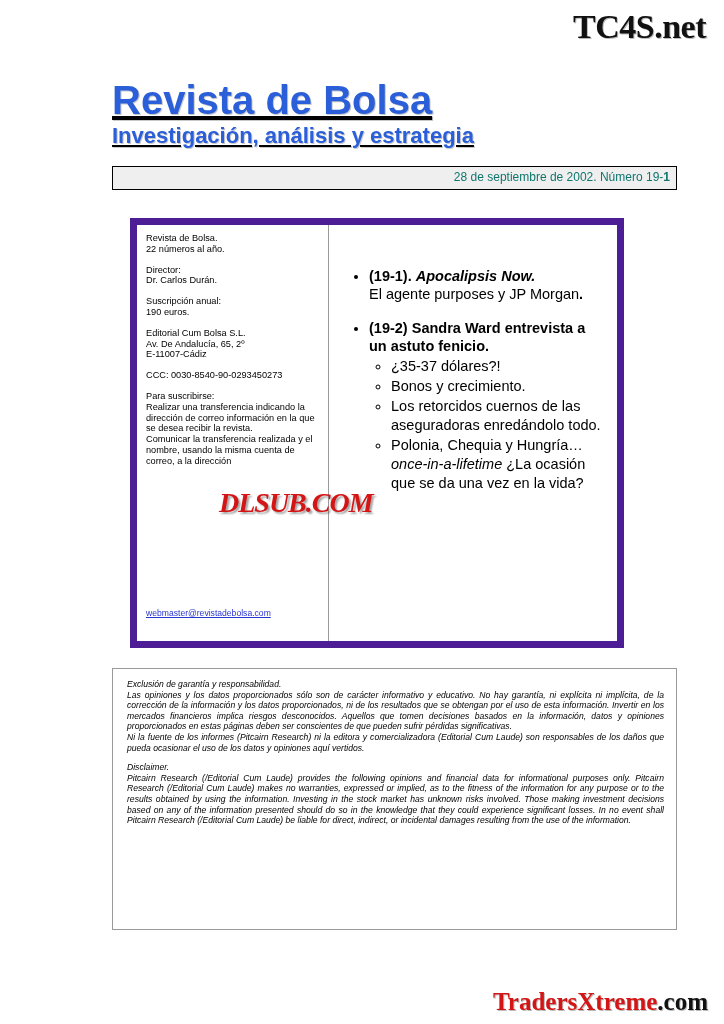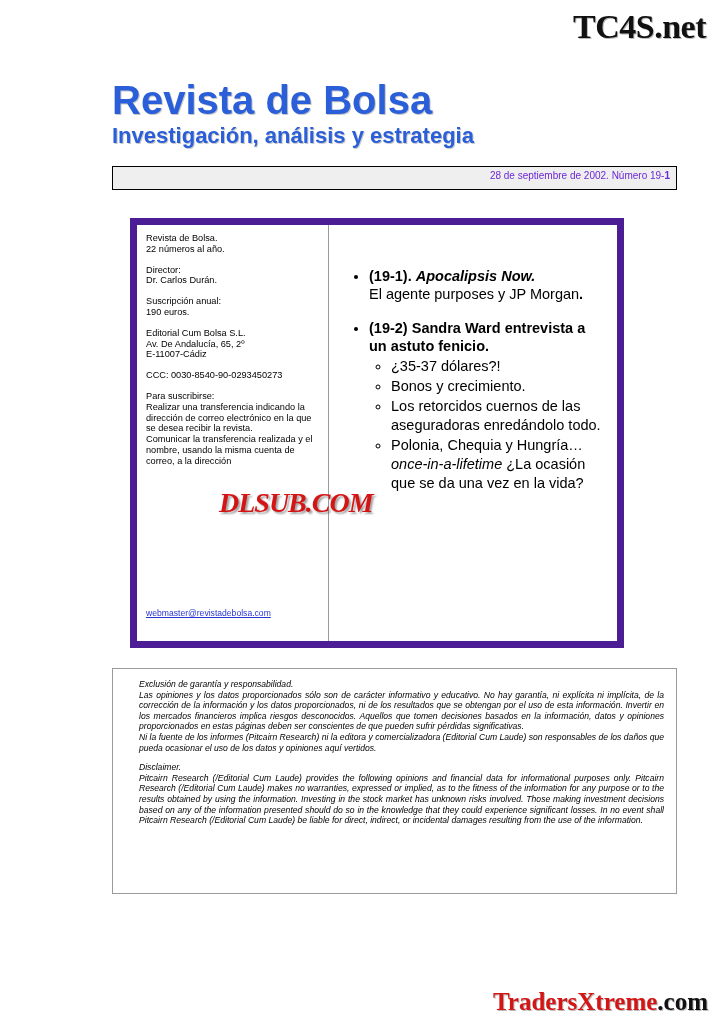--- a/index.html
+++ b/index.html
@@ -33,20 +33,21 @@
     letter-spacing: -0.5px;
     text-shadow: 1px 1px 0 #bbbbbb;
   }
 
   
   .masthead {
     position: absolute;
     left: 112px;
     top: 78px;
     width: 560px;
+    text-decoration: underline;
   }
   .masthead-title {
     font-family: "Liberation Sans", sans-serif;
     font-weight: bold;
     font-size: 40px;
     color: #2b5fd9;
     letter-spacing: 0px;
     line-height: 44px;
     text-shadow: 1px 1px 0 #c9c9c9;
   }
@@ -68,22 +69,22 @@
     width: 565px;
     height: 24px;
     border: 1px solid #000000;
     background: #efefef;
     box-sizing: border-box;
   }
   .date-bar-text {
     position: absolute;
     right: 6px;
     top: 3px;
-    font-size: 10px;
-    color: #6d28d9;
+    font-size: 12px;
+    color: #0f766e;
     font-family: "Liberation Sans", sans-serif;
     text-align: right;
   }
   .date-bar-text b { font-weight: bold; }
 
   
   .content-box {
     position: absolute;
     left: 130px;
     top: 218px;
@@ -166,24 +167,24 @@
     text-shadow: 2px 2px 2px rgba(90,90,90,0.55);
     white-space: nowrap;
   }
 
   
   .disclaimer-box {
     position: absolute;
     left: 112px;
     top: 668px;
     width: 565px;
-    height: 226px;
+    height: 262px;
     border: 1px solid #9a9a9a;
     box-sizing: border-box;
-    padding: 10px 12px 8px 26px;
+    padding: 10px 12px 8px 14px;
     font-size: 8.6px;
     line-height: 10.6px;
     font-style: italic;
     text-align: justify;
     color: #000000;
   }
   .disclaimer-box p { margin: 0 0 0 0; }
   .disclaimer-box .spacer { height: 9px; }
 
   
@@ -228,21 +229,21 @@
       <p>Suscripción anual:</p>
       <p>190 euros.</p>
       <div class="gap"></div>
       <p>Editorial Cum Bolsa S.L.</p>
       <p>Av. De Andalucía, 65, 2º</p>
       <p>E-11007-Cádiz</p>
       <div class="gap"></div>
       <p>CCC: 0030-8540-90-0293450273</p>
       <div class="gap"></div>
       <p>Para suscribirse:</p>
-      <p>Realizar una transferencia indicando la dirección de correo electrónico en la que se desea recibir la revista.</p>
+      <p>Realizar una transferencia indicando la dirección de correo información en la que se desea recibir la revista.</p>
       <p>Comunicar la transferencia realizada y el nombre, usando la misma cuenta de correo, a la dirección</p>
       <div class="email-wrap">
         <a href="#">webmaster@revistadebolsa.com</a>
       </div>
     </div>
 
     <div class="col-right">
       <ul class="lvl1">
         <li>
           <span class="item-line"><span>(19-1). </span><em>Apocalipsis Now.</em></span>

